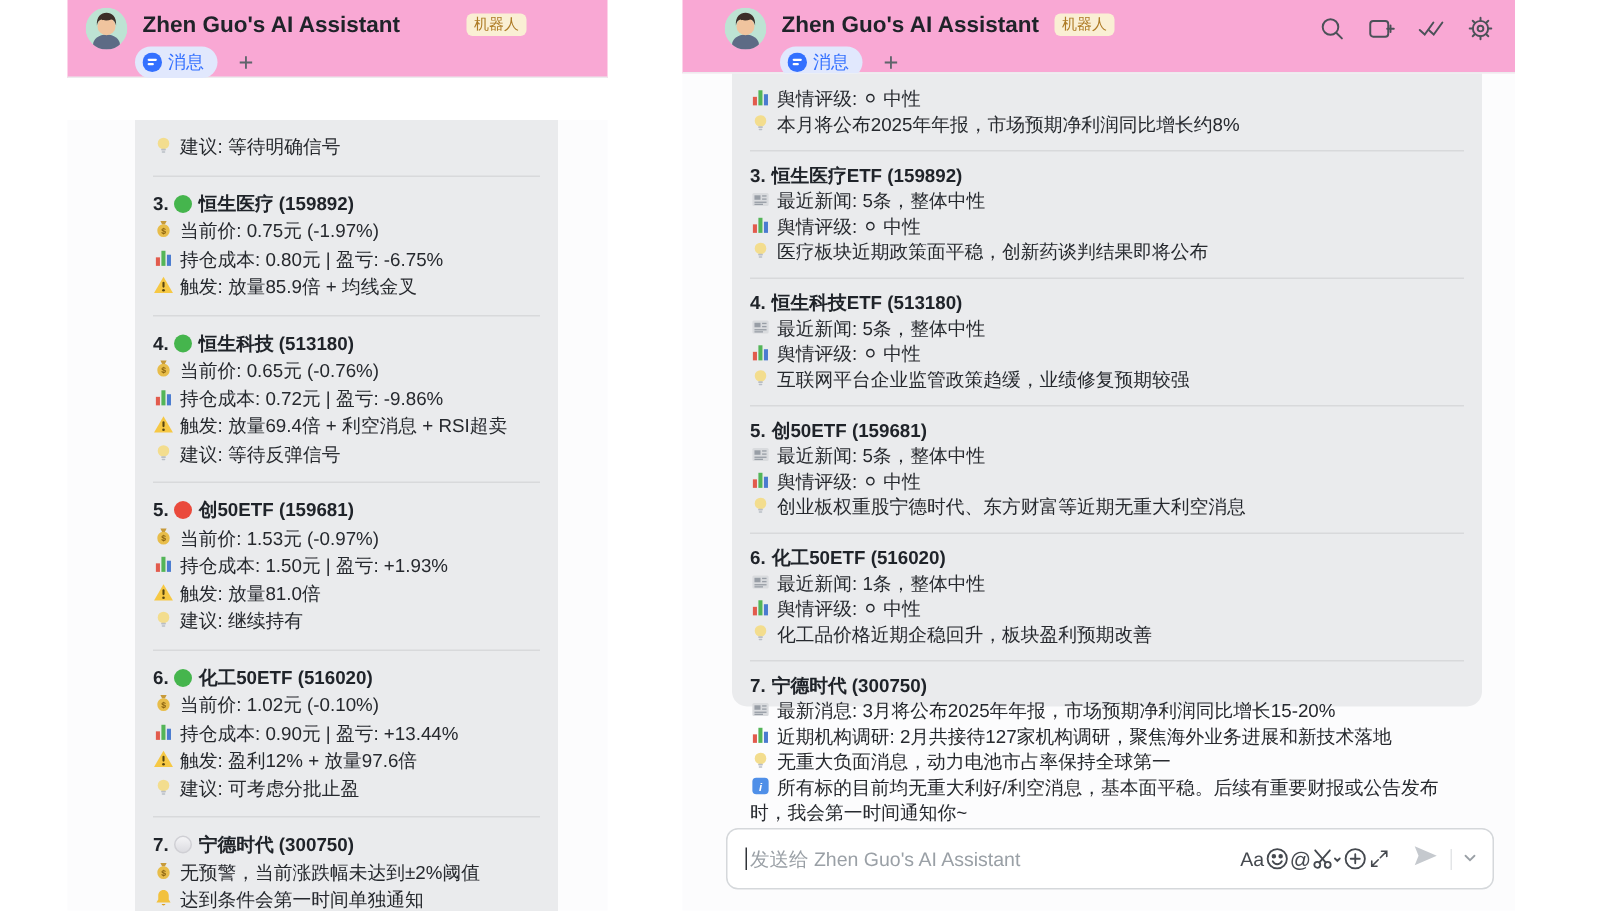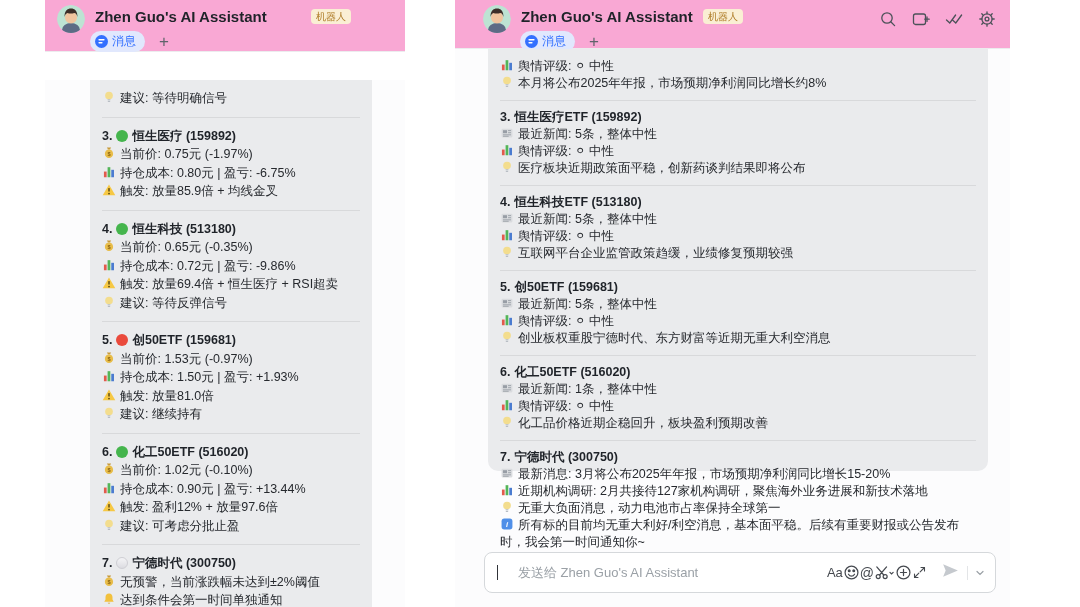--- a/index.html
+++ b/index.html
@@ -51,21 +51,21 @@
   .dot { width:12px; height:12px; border-radius:50%; display:inline-block; flex:none; }
   .dot.green   { background:#45b54d; }
   .dot.red     { background:#ea4a3c; }
   .dot.neutral { background:linear-gradient(#f4f4f6,#dcdce1); border:1px solid #cfcfd4; }
 
   
   .composer { position:absolute; left:29px; top:552px; width:512px; height:41px; background:#fff;
     border:1px solid #d5d8db; border-radius:8px; display:flex; align-items:center; padding:0 10px 0 12px; }
   .caret { width:1px; height:15px; background:#303338; margin-right:2px; flex:none; }
   .composer input { flex:1; border:none; outline:none; font-size:13px; color:#0f766e; min-width:0;
-    font-family:"Liberation Sans","DejaVu Sans",sans-serif; background:transparent;margin-left:18px; }
+    font-family:"Liberation Sans","DejaVu Sans",sans-serif; background:transparent; }
   .composer input::placeholder { color:#9aa0a6; }
   .c-icons { display:flex; align-items:center; color:#45494f; }
   .c-icons .cico { display:inline-flex; align-items:center; cursor:pointer; font-size:13px; }
   .c-icons svg { stroke:#45494f; stroke-width:1.3; fill:none; stroke-linecap:round; }
   .send-group { display:flex; align-items:center; gap:7px; margin-left:14px; }
   .vdiv { width:1px; height:14px; background:#e3e5e7; }
 </style>
 </head>
 <body>
 
@@ -124,31 +124,31 @@
         <hr class="divider">
         <div class="sec-h">
           <span>4.</span>
           <span class="dot green"></span>
           <span>恒生科技 (513180)</span>
         </div>
         <div class="line"><span class="li-icon"><svg viewBox="0 0 16 16">
               <path d="M5.6 1.6h4.8L9 4.1H7z" fill="#c79a3a"></path>
               <path d="M8 4c3 0 4.7 2.3 4.7 5A4.7 4.7 0 0 1 8 13.8 4.7 4.7 0 0 1 3.3 9C3.3 6.3 5 4 8 4z" fill="#e8bd4a"></path>
               <text x="8" y="11.3" font-size="6.5" text-anchor="middle" fill="#8a6210" font-weight="bold">$</text>
-            </svg></span><span>当前价: 0.65元 (-0.35%)</span></div>
+            </svg></span><span>当前价: 0.65元 (-0.76%)</span></div>
         <div class="line"><span class="li-icon"><svg viewBox="0 0 16 16">
               <rect x="2.2" y="7.5" width="3.1" height="6.5" fill="#e25b4d"></rect>
               <rect x="6.4" y="2.5" width="3.1" height="11.5" fill="#53b558"></rect>
               <rect x="10.6" y="5.5" width="3.1" height="8.5" fill="#4a7bd0"></rect>
             </svg></span><span>持仓成本: 0.72元 | 盈亏: -9.86%</span></div>
         <div class="line"><span class="li-icon"><svg viewBox="0 0 16 16">
               <path d="M8 1.8L15.2 14H.8z" fill="#f6c844"></path>
               <rect x="7.2" y="5.6" width="1.6" height="4.4" rx=".8" fill="#574510"></rect>
               <circle cx="8" cy="12" r="1" fill="#574510"></circle>
-            </svg></span><span>触发: 放量69.4倍 + 恒生医疗 + RSI超卖</span></div>
+            </svg></span><span>触发: 放量69.4倍 + 利空消息 + RSI超卖</span></div>
         <div class="line"><span class="li-icon"><svg viewBox="0 0 16 16">
               <circle cx="8" cy="6.4" r="4.4" fill="#f3dd8e"></circle>
               <rect x="6.2" y="10.5" width="3.6" height="1.3" rx=".6" fill="#b9bec5"></rect>
               <rect x="6.6" y="12.4" width="2.8" height="1.2" rx=".6" fill="#b9bec5"></rect>
             </svg></span><span>建议: 等待反弹信号</span></div>
         <hr class="divider">
         <div class="sec-h">
           <span>5.</span>
           <span class="dot red"></span>
           <span>创50ETF (159681)</span>

